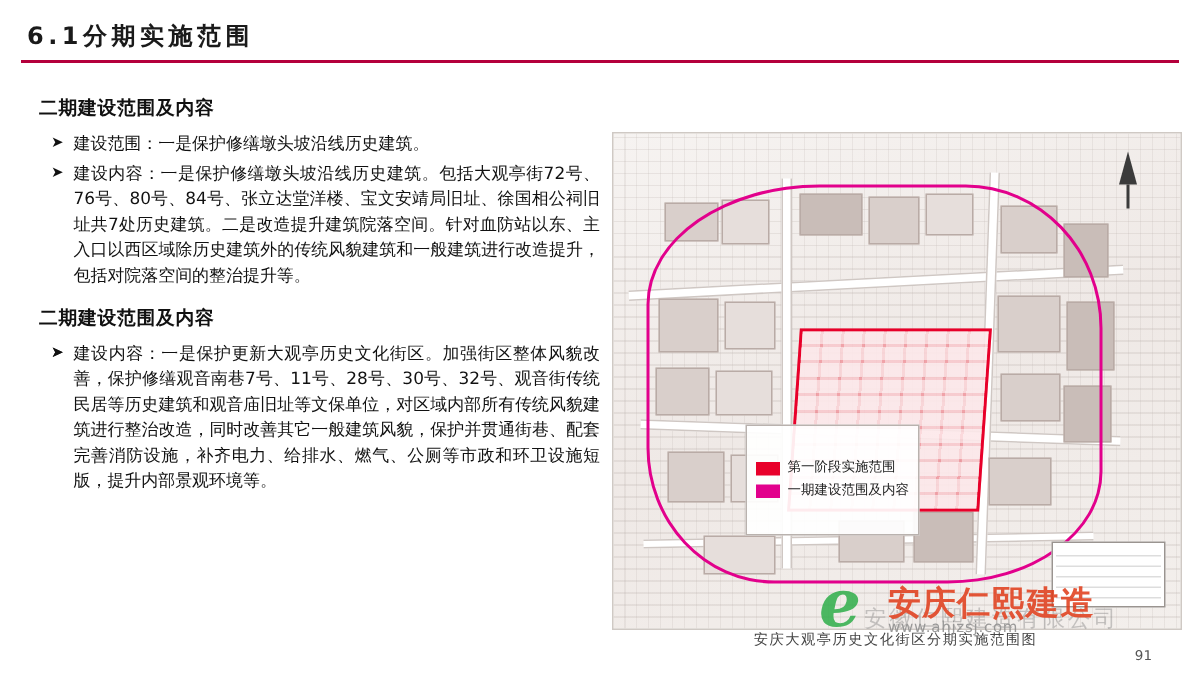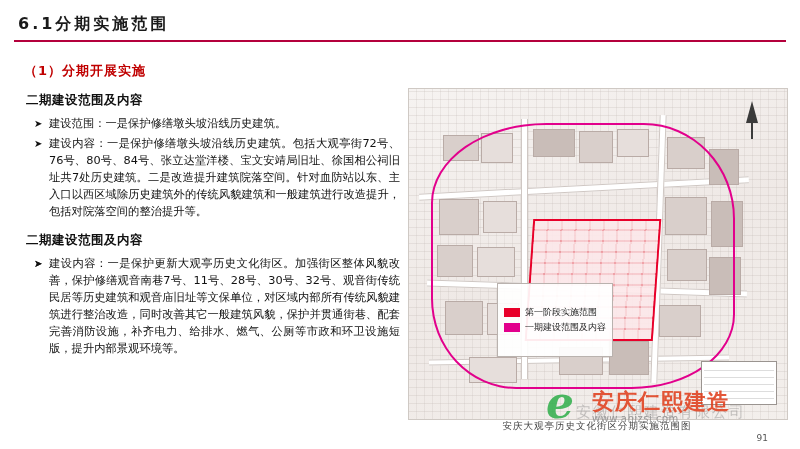--- a/index.html
+++ b/index.html
@@ -270,21 +270,20 @@
 </head>
 <body>
 
 <div class="slide">
 
   <div class="slide-title">6.1分期实施范围</div>
   <div class="title-rule"></div>
 
   <div class="left-col">
 
-    <div class="section-head">（1）分期开展实施</div>
 
     <div class="sub-head">二期建设范围及内容</div>
     <ul class="bullet-list">
       <li class="bullet-item">
         <span class="marker">➤</span>
         <span>建设范围：一是保护修缮墩头坡沿线历史建筑。</span>
       </li>
       <li class="bullet-item">
         <span class="marker">➤</span>
         <span>建设内容：一是保护修缮墩头坡沿线历史建筑。包括大观亭街72号、76号、80号、84号、张立达堂洋楼、宝文安靖局旧址、徐国相公祠旧址共7处历史建筑。二是改造提升建筑院落空间。针对血防站以东、主入口以西区域除历史建筑外的传统风貌建筑和一般建筑进行改造提升，包括对院落空间的整治提升等。</span>

